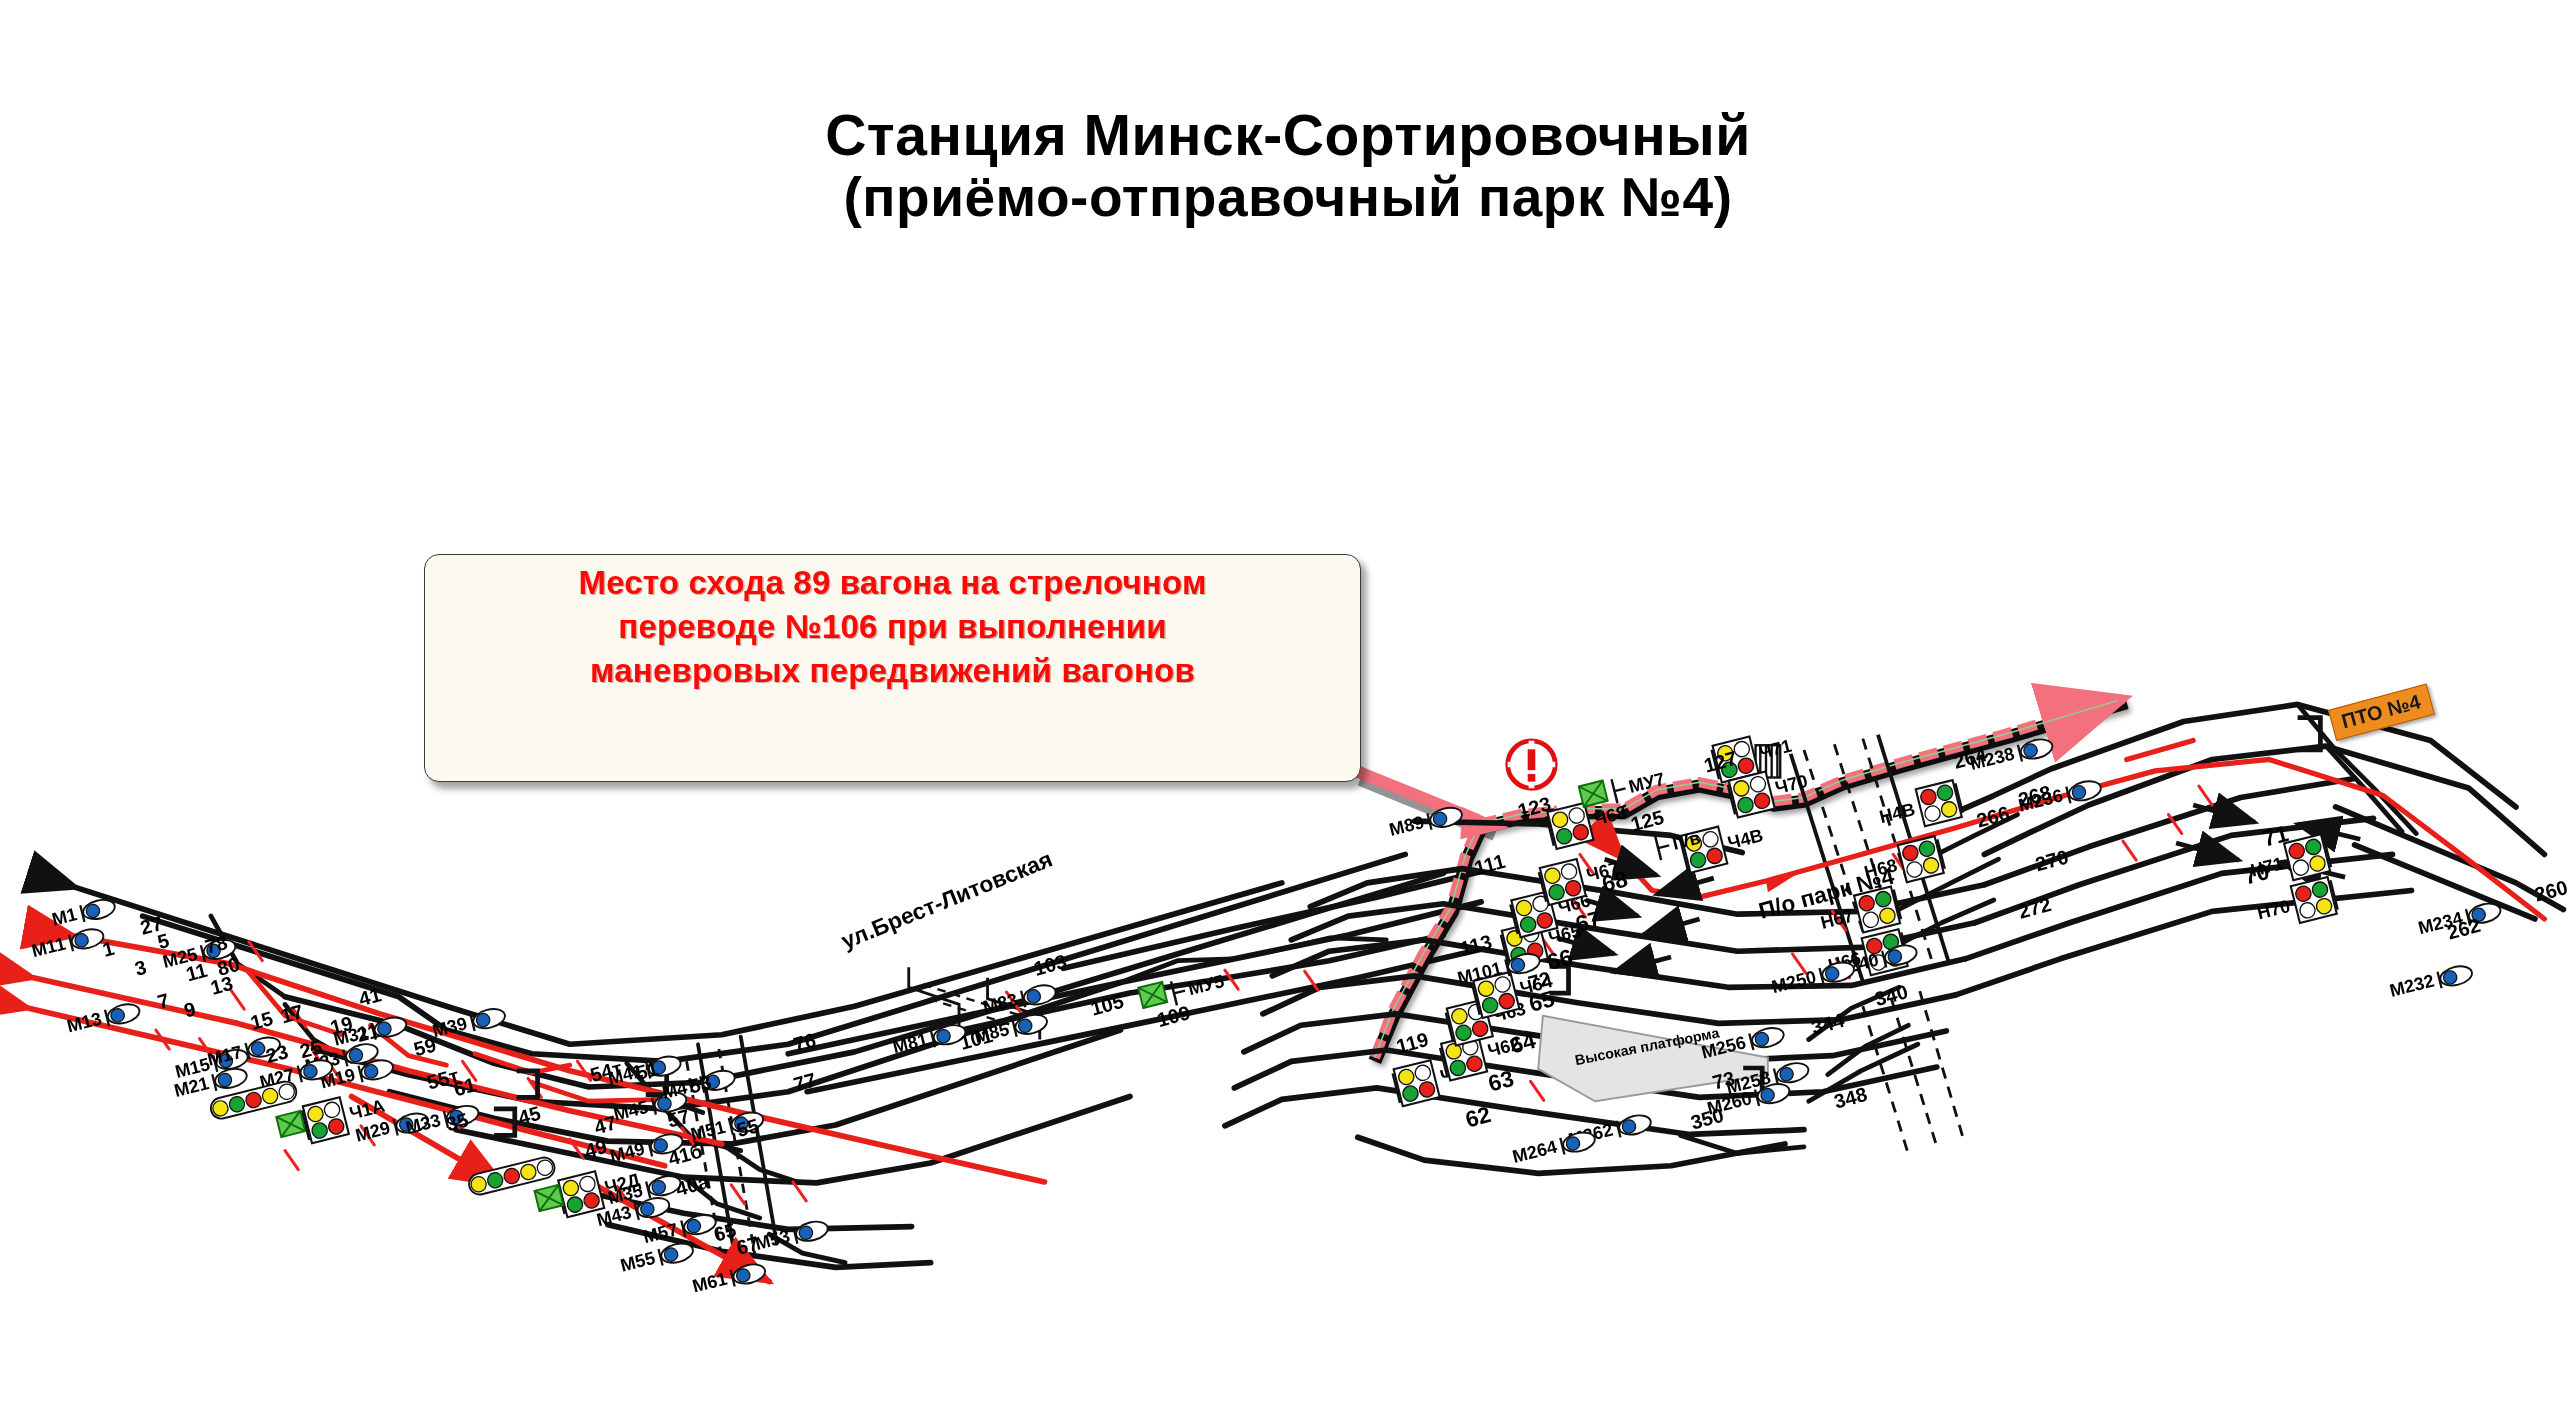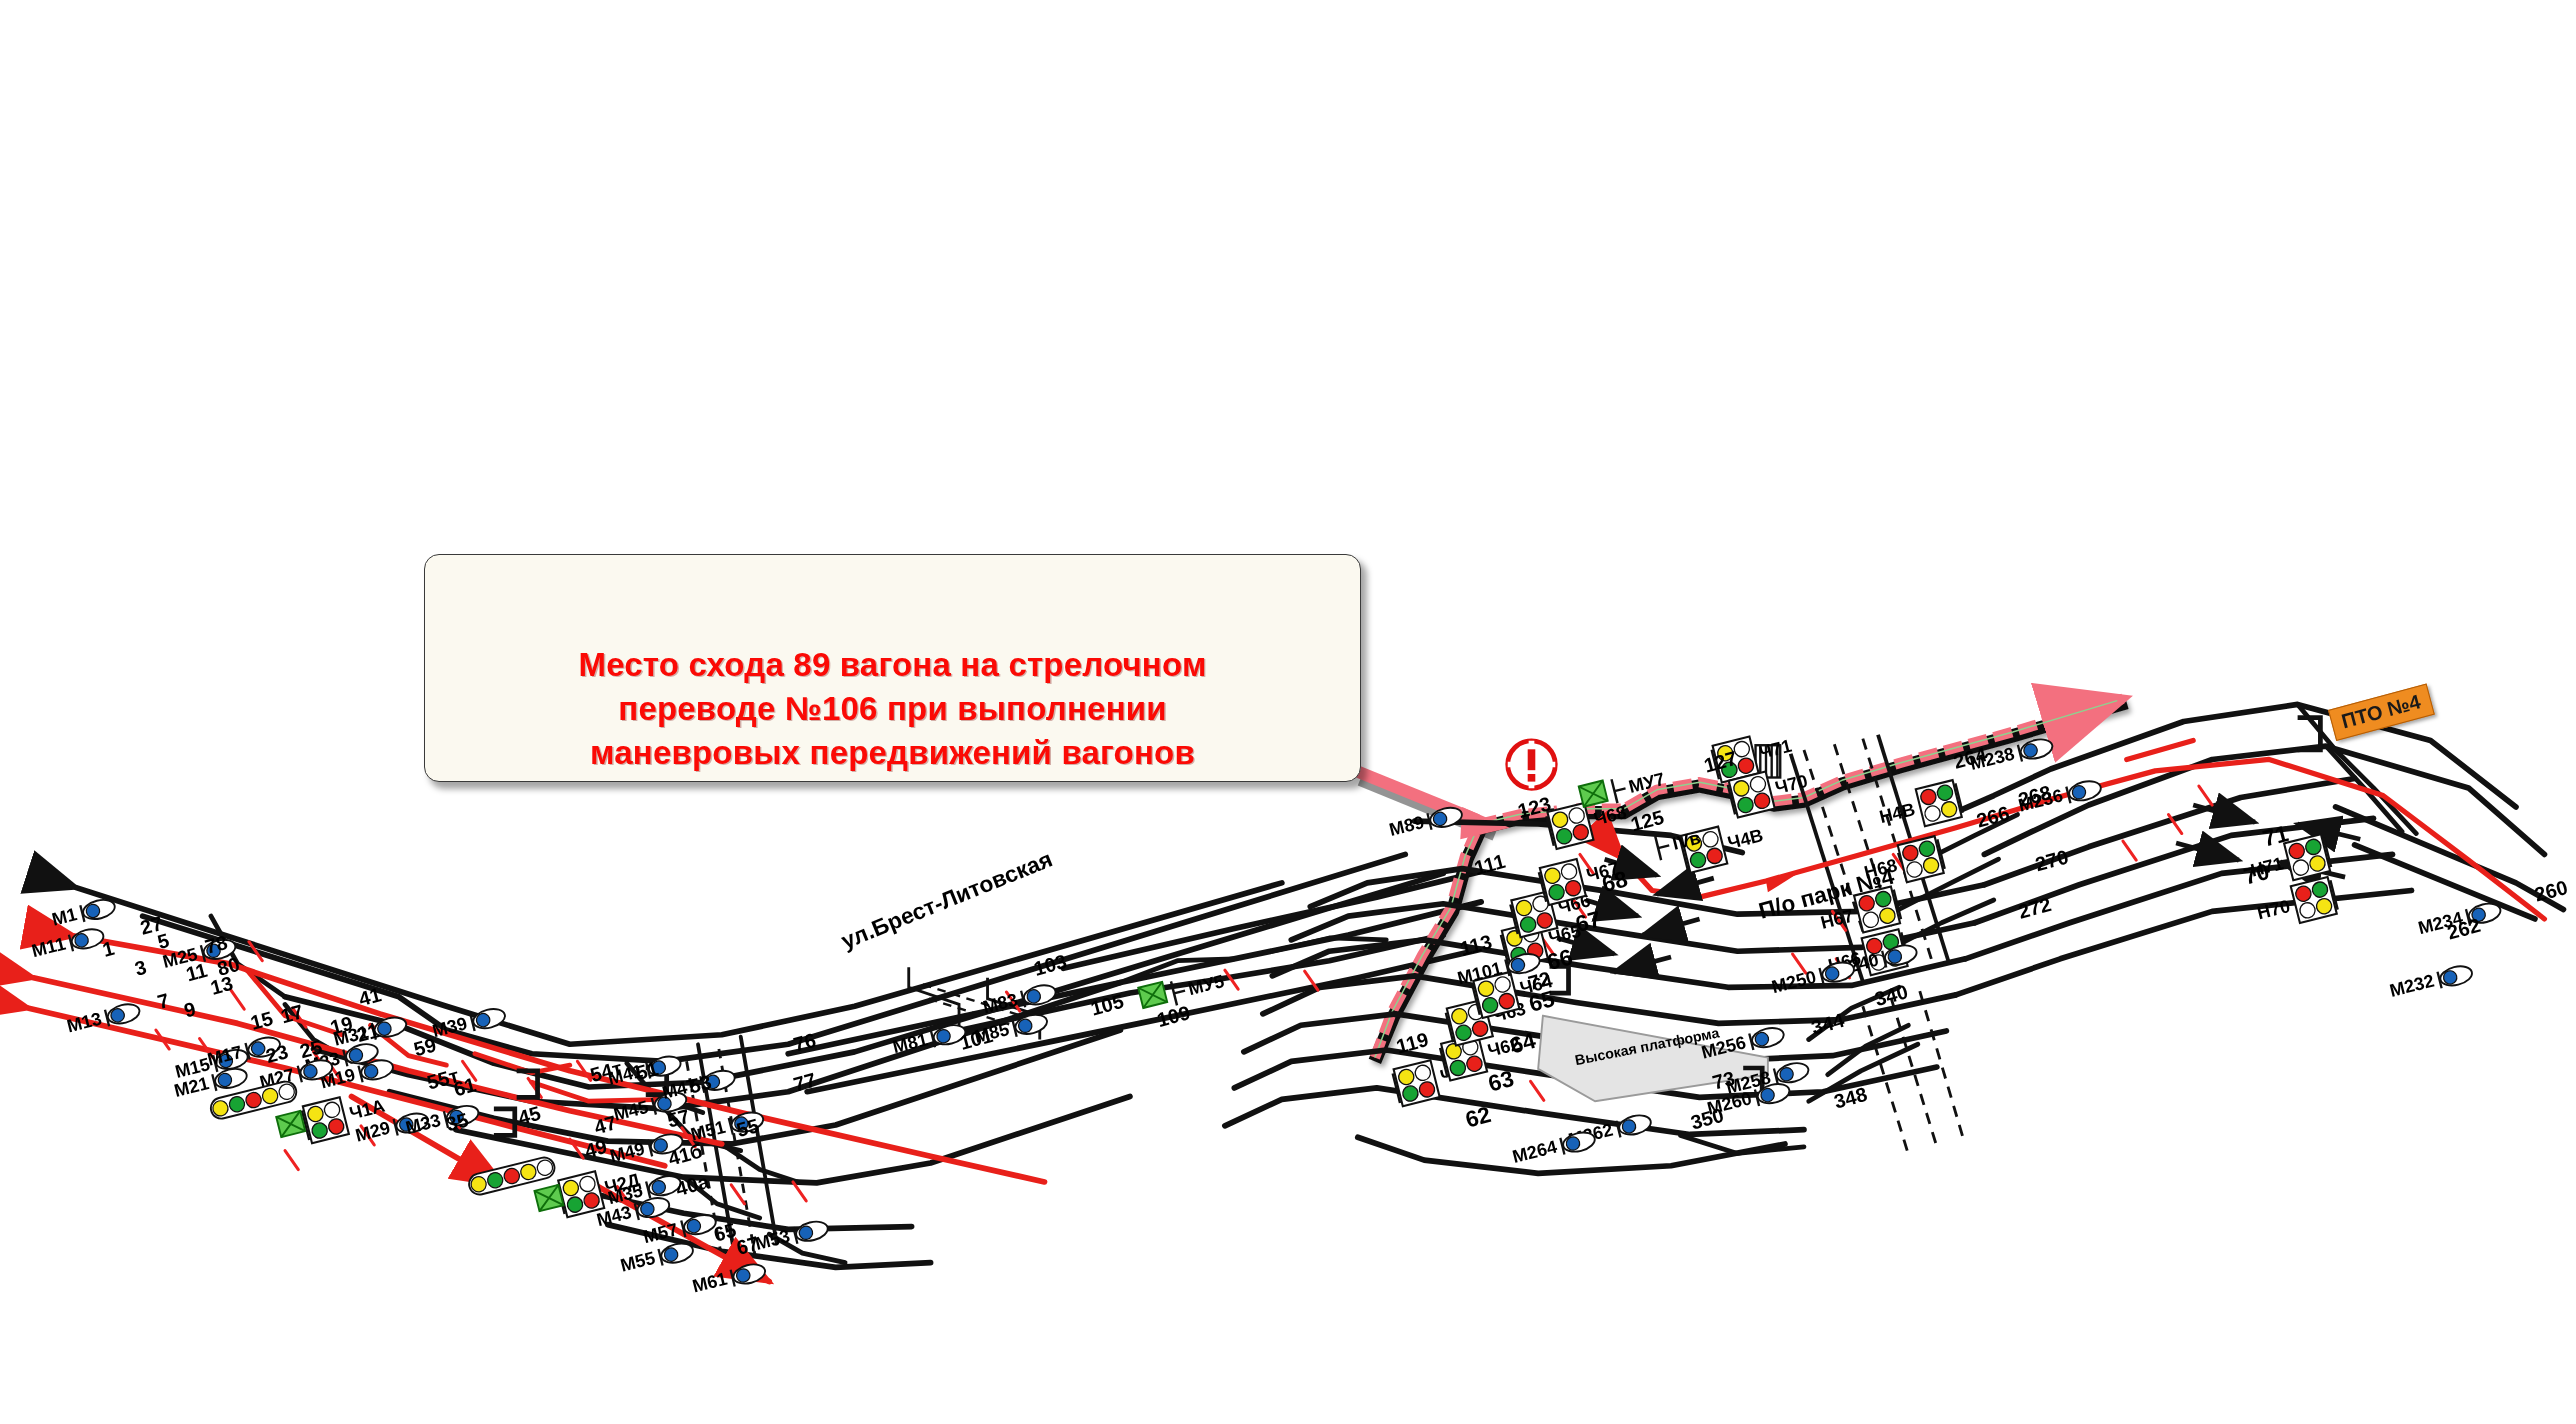--- a/index.html
+++ b/index.html
@@ -21,21 +21,21 @@
     font-family:"Liberation Sans","DejaVu Sans",sans-serif;
   }
   #title-line1{font-size:57px;line-height:63px;font-stretch:condensed;}
   #title-line2{font-size:55px;line-height:61px;}
 
   
   #callout{
     position:absolute;left:424px;top:554px;width:937px;height:228px;
     background:#fbf9f0;border:1.9px solid #3a3a3a;border-radius:15px;
     box-shadow:5.7px 6.6px 6.6px rgba(0,0,0,.35);
-    display:flex;align-items:flex-end;justify-content:center;
+    display:flex;align-items:flex-start;justify-content:center;
     box-sizing:border-box;padding:5.7px 17px;
   }
   #callout-text{
     color:#fb0a05;font-weight:bold;font-size:33px;line-height:44px;
     text-align:center;letter-spacing:0.2px;
     text-shadow:1.4px 1.4px 0 rgba(120,0,0,.30);
     font-family:"Liberation Sans","DejaVu Sans",sans-serif;
   }
   #callout-text .ln{display:block;white-space:nowrap;}
 
@@ -59,20 +59,24 @@
   .t-tr{font-size:21px;}
   .t-sig{font-size:19px;}
   .t-big{font-size:24px;}
   .t-small{font-size:15px;}
 </style>
 </head>
 <body>
 
 <div id="stage">
 
+  <div id="title-block">
+    <span class="line" id="title-line1">Станция Минск-Сортировочный</span>
+    <span class="line" id="title-line2">(приёмо-отправочный парк №4)</span>
+  </div>
 
   <svg id="diagram" width="2576" height="1424" viewBox="0 0 2713 1500" style="position:absolute;left:0;top:0;">
     <defs>
       <marker id="arrB" markerWidth="10" markerHeight="8" refX="9" refY="4" orient="auto">
         <path d="M0,0 L10,4 L0,8 z" fill="#111"></path>
       </marker>
       <marker id="arrR" markerWidth="10" markerHeight="8" refX="9" refY="4" orient="auto">
         <path d="M0,0 L10,4 L0,8 z" fill="#e8201a"></path>
       </marker>
       <marker id="arrP" markerWidth="9" markerHeight="8" refX="8" refY="4" orient="auto">

